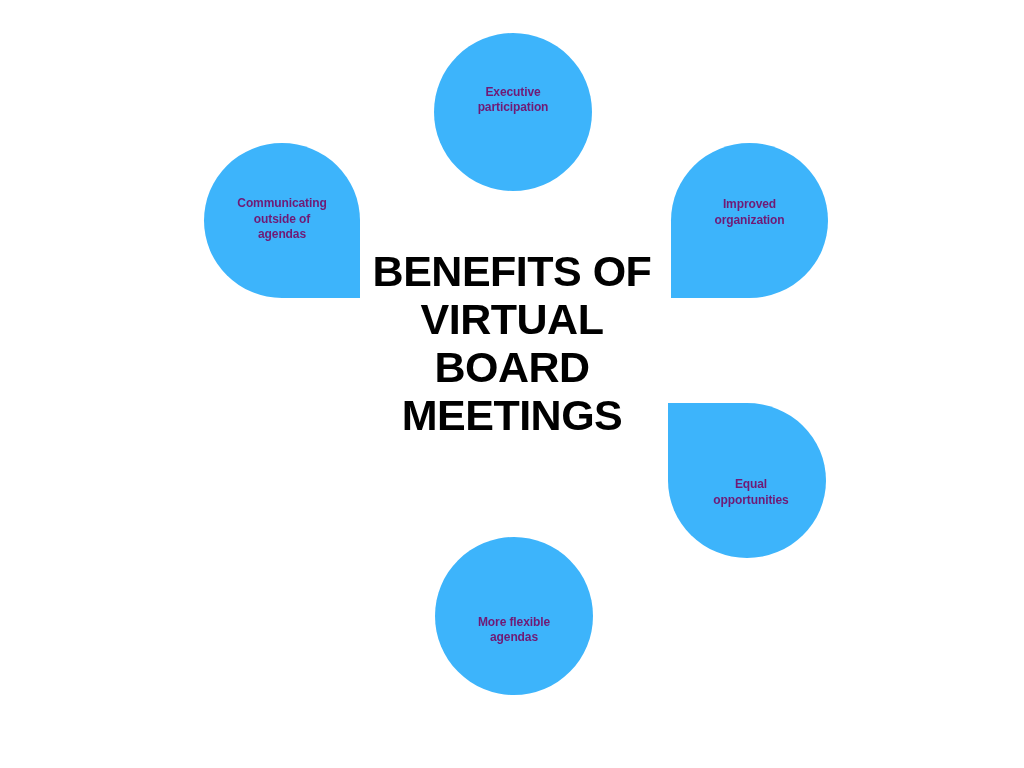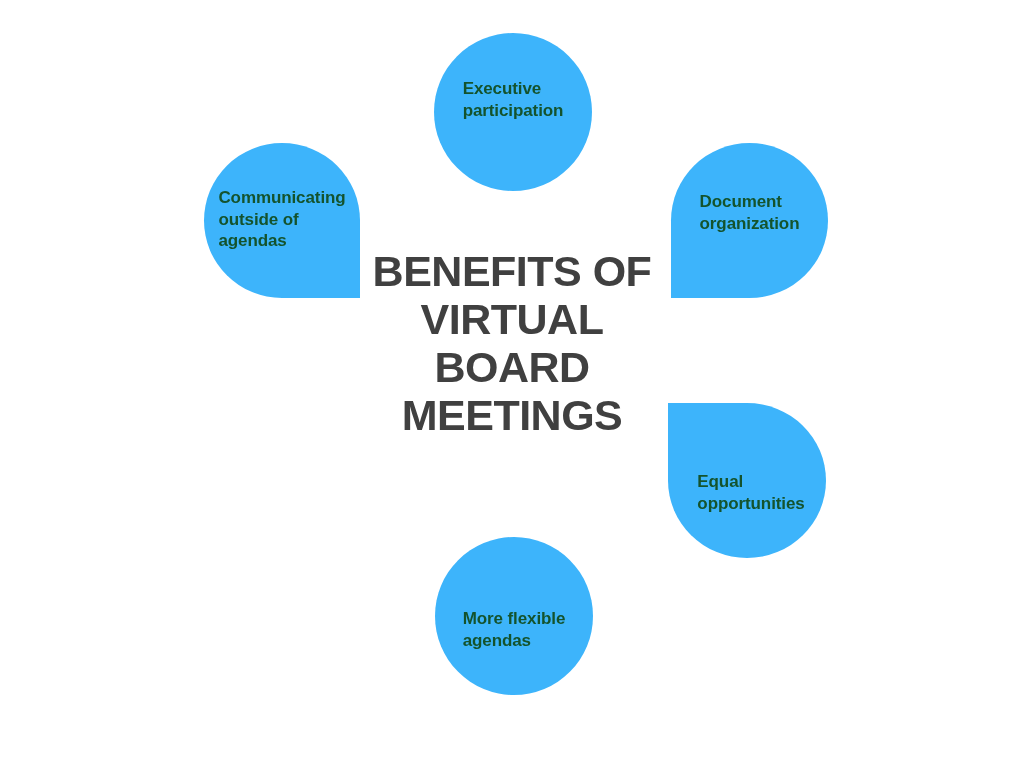--- a/index.html
+++ b/index.html
@@ -25,26 +25,26 @@
   .node {
     position: absolute;
     display: flex;
     align-items: center;
     justify-content: center;
     box-sizing: border-box;
     background: #3db4fb;
   }
 
   .node-label {
-    color: #14532d;
+    color: #701a75;
     font-family: "Liberation Sans", sans-serif;
     font-weight: bold;
-    font-size: 17px;
+    font-size: 12px;
     line-height: 1.28;
-    text-align: left;
+    text-align: center;
     white-space: pre-line;
     letter-spacing: -0.1px;
     padding: 0 6px;
   }
 
   
   
   .pin {
     width: 158px;
     height: 158px;
@@ -140,21 +140,21 @@
   #node-bottom-left .node-label{ transform: translateY( 2px); }
   #node-bottom-right .node-label{ transform: translateY( 12px); margin-left: 8px; }
 
   
   #center-title {
     position: absolute;
     left: 346px;
     top: 247px;
     width: 332px;
     text-align: center;
-    color: #404040;
+    color: #000000;
     font-family: "Liberation Sans", sans-serif;
     font-weight: bold;
     font-size: 43px;
     line-height: 1.12;
     letter-spacing: -0.5px;
     white-space: pre-line;
   }
 </style>
 </head>
 <body>
@@ -167,21 +167,21 @@
 participation</div>
   </div>
 
   <div class="node" id="node-top-left">
     <div class="node-label">Communicating
 outside  of
 agendas</div>
   </div>
 
   <div class="node" id="node-top-right">
-    <div class="node-label">Document
+    <div class="node-label">Improved
 organization</div>
   </div>
 
 
   <div class="node" id="node-bottom-right">
     <div class="node-label">Equal
 opportunities</div>
   </div>
 
   <div class="node pin" id="node-bottom">

